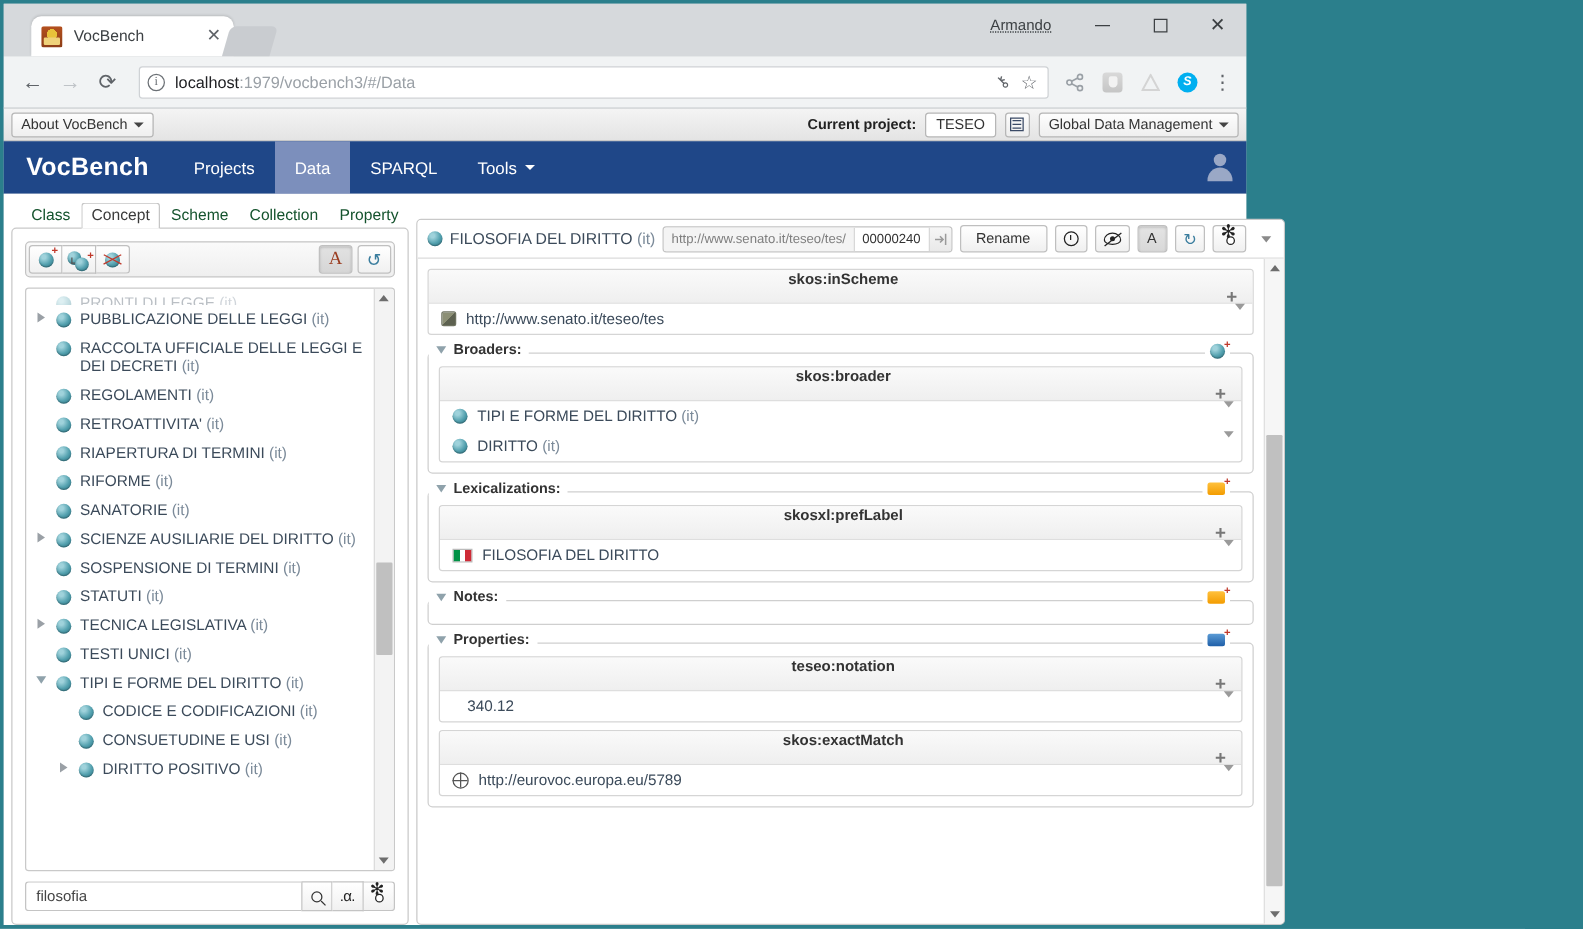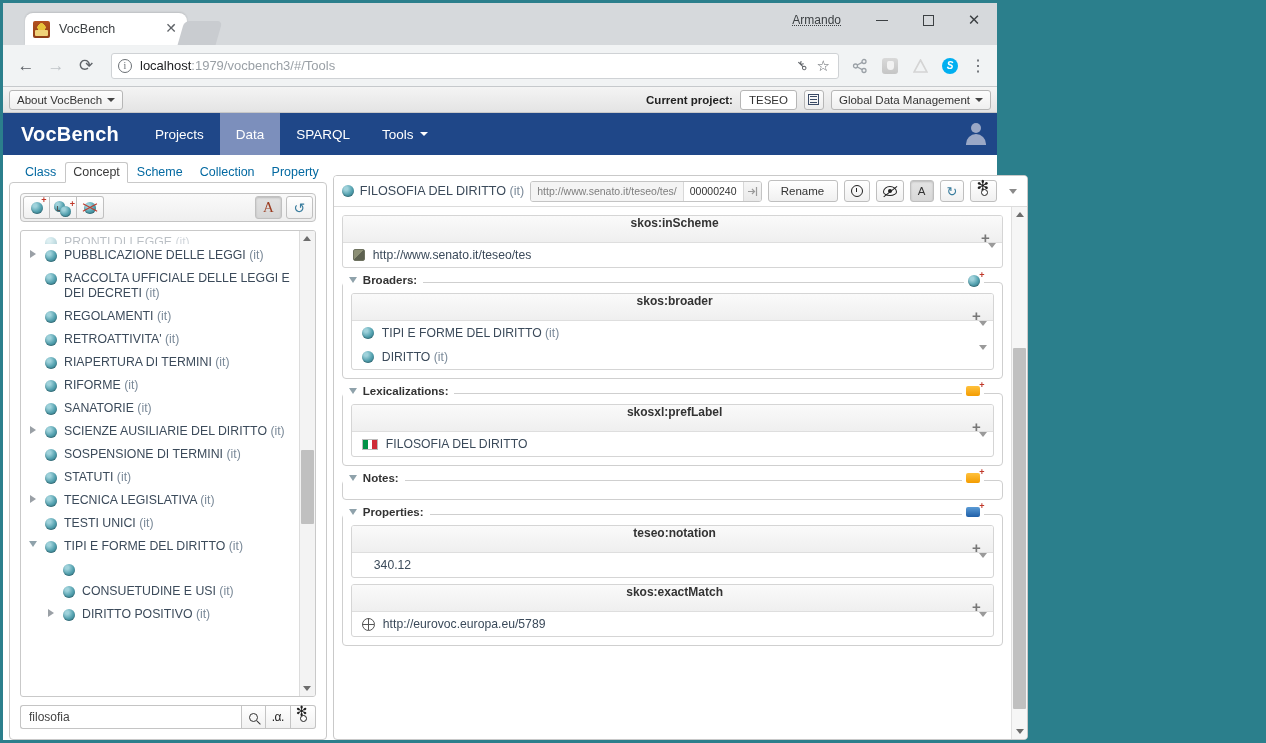--- a/index.html
+++ b/index.html
@@ -167,21 +167,21 @@
   
   .vb-body {
     flex: 1; background: #fff; display:flex;
     padding: 6px 6px 0 6px; gap: 6px; min-height:0;
   }
 
   
   .left-col { width: 362px; display:flex; flex-direction:column; min-height:0;}
   .vb-tabs { display:flex; align-items:flex-end; height:21px; padding-left:8px; gap:1px; flex:none;}
   .vb-tab {
-    font-size:12.5px; color:#0369a1; padding: 2px 7px 2px 7px;
+    font-size:12.5px; color:#14532d; padding: 2px 7px 2px 7px;
     border:1px solid transparent; border-bottom:none; line-height:15px;
   }
   .vb-tab.active {
     color:#3a3a3a; background:#fff;
     border:1px solid #c6c6c6; border-bottom:1px solid #fff;
     border-radius:3px 3px 0 0; position:relative; top:1px;
   }
   .left-panel {
     flex:1; border:1px solid #c9c9c9; border-radius:4px; background:#fff;
     padding:10px; display:flex; flex-direction:column; min-height:0;
@@ -447,21 +447,21 @@
   </div>
 
   <div class="addrbar">
     <span class="nav-btn">←</span>
     <span class="nav-btn disabled">→</span>
     <span class="nav-btn">⟳</span>
 
     <div class="omnibox">
       <span class="omni-info">i</span>
       <span class="omni-url">
-        <b>localhost</b><span>:1979/vocbench3/#/Tools</span>
+        <b>localhost</b><span>:1979/vocbench3/#/Data</span>
       </span>
       <span class="omni-right">
         <span style="color:#5f6368;font-size:13px;transform:rotate(-45deg);display:inline-block;">⚷</span>
         <span style="color:#5f6368;font-size:15px;">☆</span>
       </span>
     </div>
 
     <div class="ext-icons">
       <span class="ext-ic">
         <svg width="16" height="16" viewBox="0 0 16 16" aria-hidden="true">
@@ -647,20 +647,21 @@
               <div class="tree-row">
                 <span class="arrow">
                   <span class="arrow-d"></span>
                 </span>
                 <span class="node-ic"></span>
                 <span class="tree-label">TIPI E FORME DEL DIRITTO <span class="lang">(it)</span></span>
               </div>
               <div class="tree-row indent">
                 <span class="arrow"></span>
                 <span class="node-ic"></span>
+                <span class="tree-label">CODICE E CODIFICAZIONI <span class="lang">(it)</span></span>
               </div>
               <div class="tree-row indent">
                 <span class="arrow"></span>
                 <span class="node-ic"></span>
                 <span class="tree-label">CONSUETUDINE E USI <span class="lang">(it)</span></span>
               </div>
               <div class="tree-row indent">
                 <span class="arrow">
                   <span class="arrow-r"></span>
                 </span>

